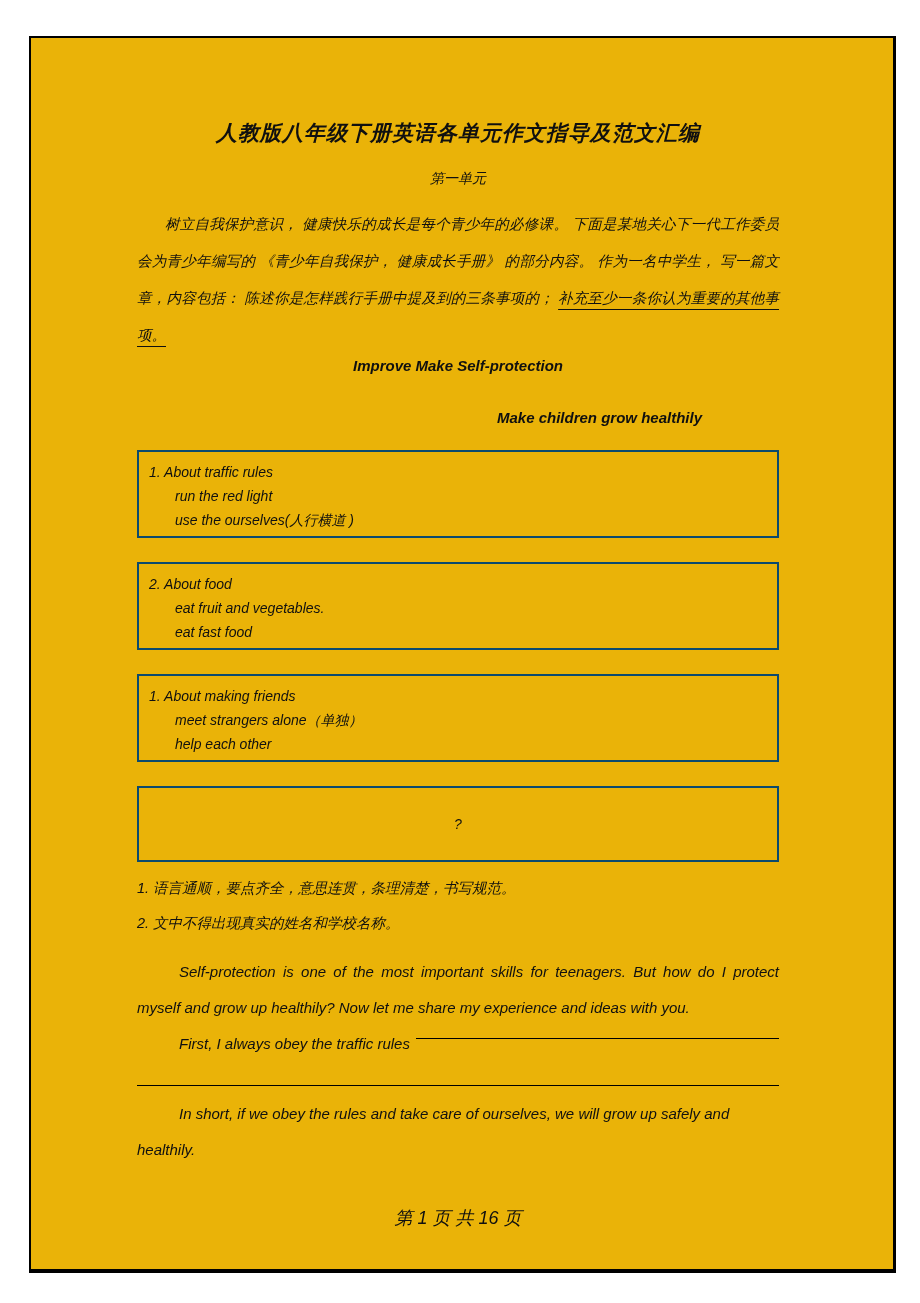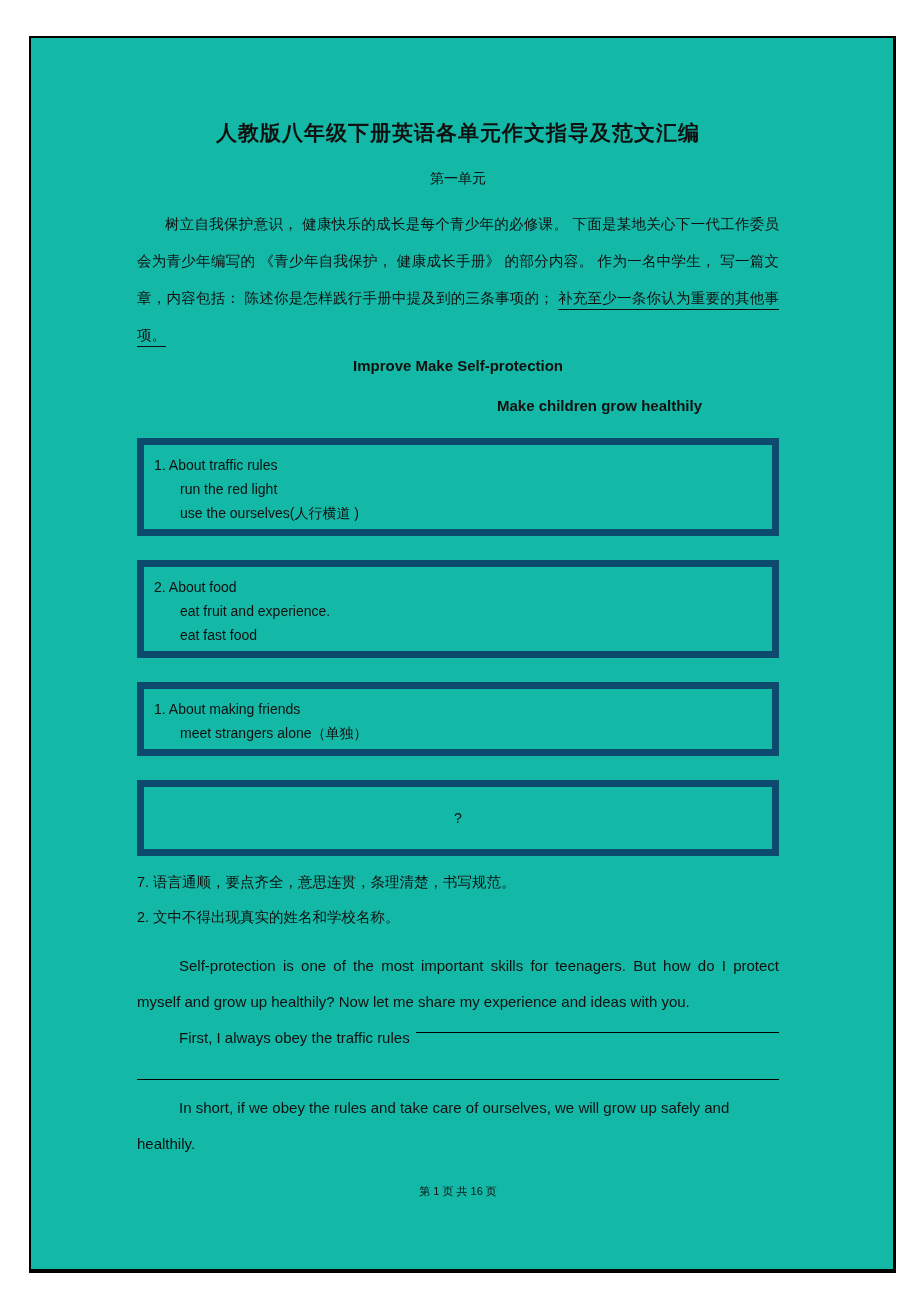--- a/index.html
+++ b/index.html
@@ -14,21 +14,22 @@
   }
   .page-frame {
     position: absolute;
     left: 29px;
     top: 36px;
     right: 24px;
     bottom: 30px;
     border: 2px solid #000;
     border-right-width: 3px;
     border-bottom-width: 4px;
-    background: #14b8a6;
+    background: #eab308;
+    font-style: italic;
   }
   .content {
     padding: 82px 114px 0 106px;
   }
   .title {
     text-align: center;
     font-size: 21px;
     font-weight: bold;
     letter-spacing: 1px;
     line-height: 26px;
@@ -54,24 +55,24 @@
     text-align: center;
     font-weight: bold;
     font-size: 15px;
     line-height: 16px;
     margin-top: 4px;
   }
   .h-sub {
     font-weight: bold;
     font-size: 15px;
     line-height: 16px;
-    margin: 24px 0 0 360px;
+    margin: 36px 0 0 360px;
   }
   .box {
-    border: 7px solid #0c4a6e;
+    border: 2px solid #0c4a6e;
     margin-top: 24px;
     padding: 8px 0 4px 0;
     font-size: 14px;
   }
   .box-line { line-height: 24px; padding-left: 10px; white-space: pre-wrap; }
   .box-line.sub { padding-left: 36px; }
   .box.qbox {
     height: 76px;
     padding: 0;
     display: flex;
@@ -116,22 +117,22 @@
     border-bottom: 1.5px solid #000;
   }
   .closing {
     font-size: 15px;
     line-height: 36px;
     text-indent: 42px;
     margin-top: 10px;
   }
   .footer {
     text-align: center;
-    font-size: 11px;
-    margin-top: 22px;
+    font-size: 18px;
+    margin-top: 38px;
   }
 </style>
 </head>
 <body>
 
 <div class="page-frame">
   <div class="content">
 
     <div class="title">人教版八年级下册英语各单元作文指导及范文汇编</div>
 
@@ -143,34 +144,35 @@
     <div class="h-sub">Make children grow healthily</div>
 
     <div class="box">
       <div class="box-line">1. About traffic rules</div>
       <div class="box-line sub">run the red light</div>
       <div class="box-line sub">use the ourselves(人行横道 )</div>
     </div>
 
     <div class="box">
       <div class="box-line">2. About food</div>
-      <div class="box-line sub">eat fruit and experience.</div>
+      <div class="box-line sub">eat fruit and vegetables.</div>
       <div class="box-line sub">eat fast food</div>
     </div>
 
     <div class="box">
       <div class="box-line">1. About making friends</div>
       <div class="box-line sub">meet strangers alone（单独）</div>
+      <div class="box-line sub">help each other</div>
     </div>
 
     <div class="box qbox">
       <span>?</span>
     </div>
 
-    <div class="req-item">7. 语言通顺，要点齐全，意思连贯，条理清楚，书写规范。</div>
+    <div class="req-item">1. 语言通顺，要点齐全，意思连贯，条理清楚，书写规范。</div>
     <div class="req-item">2. 文中不得出现真实的姓名和学校名称。</div>
 
     <p class="essay-p">Self-protection is one of the most important skills for teenagers. But how do I protect myself and grow up healthily? Now let me share my experience and ideas with you.</p>
 
     <div class="first-row">
       <span class="lead">First, I always obey the traffic rules</span>
       <span class="blank-fill"></span>
     </div>
 
     <div class="blank-line"></div>

